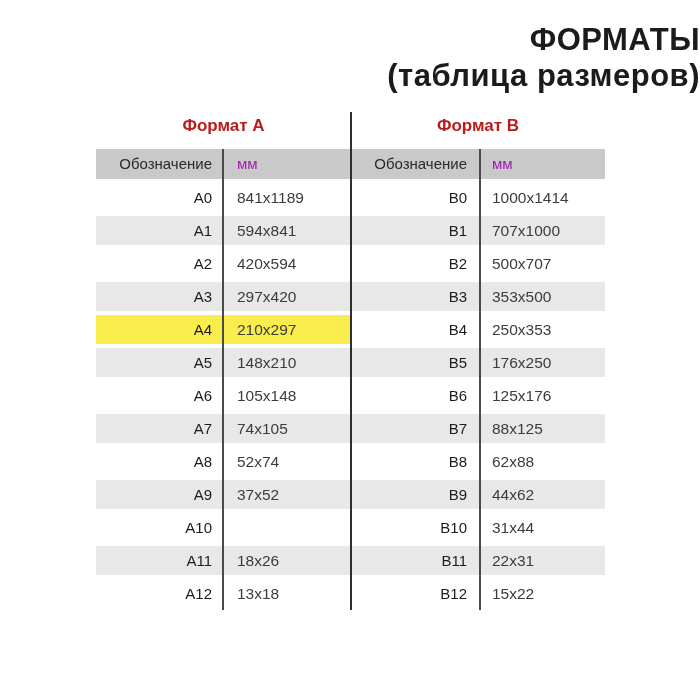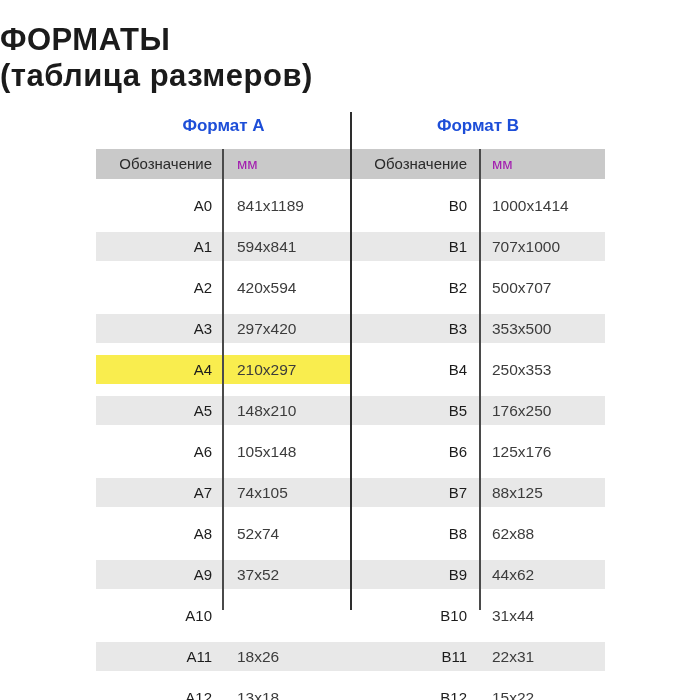--- a/index.html
+++ b/index.html
@@ -15,39 +15,39 @@
   html,body{margin:0;padding:0;background:#fff;}
   .page{
     position:relative;
     width:700px;height:700px;
     background:#fff;
     font-family:"Liberation Sans", sans-serif;
     overflow:hidden;
   }
   .title-block{
     position:absolute;top:22px;left:0;width:700px;
-    text-align:left;color:var(--text-title);
+    text-align:right;color:var(--text-title);
     font-weight:bold;line-height:36px;font-size:31px;
     letter-spacing:0.5px;
   }
   .section-headers{
     position:absolute;top:111px;left:96px;width:509px;height:30px;
     display:flex;
   }
   .section-headers .half-head{
     width:255px;text-align:center;
-    font-weight:bold;font-size:17px;color:#1d4ed8;
+    font-weight:bold;font-size:17px;color:#b91c1c;
     line-height:30px;
   }
   .section-headers .half-head + .half-head{width:254px;}
   .table-area{
     position:absolute;top:149px;left:96px;width:509px;
   }
   .trow{
-    display:flex;height:29px;margin-bottom:12px;
+    display:flex;height:29px;margin-bottom:4px;
   }
   .trow.header-row{height:30px;background:var(--header-band);}
   .trow .half{
     display:flex;width:255px;height:100%;
   }
   .trow .half + .half{width:254px;}
   .trow.striped .half{background:var(--stripe);}
   .trow.header-row .half{background:var(--header-band);}
   .cell{
     line-height:29px;white-space:nowrap;overflow:hidden;

